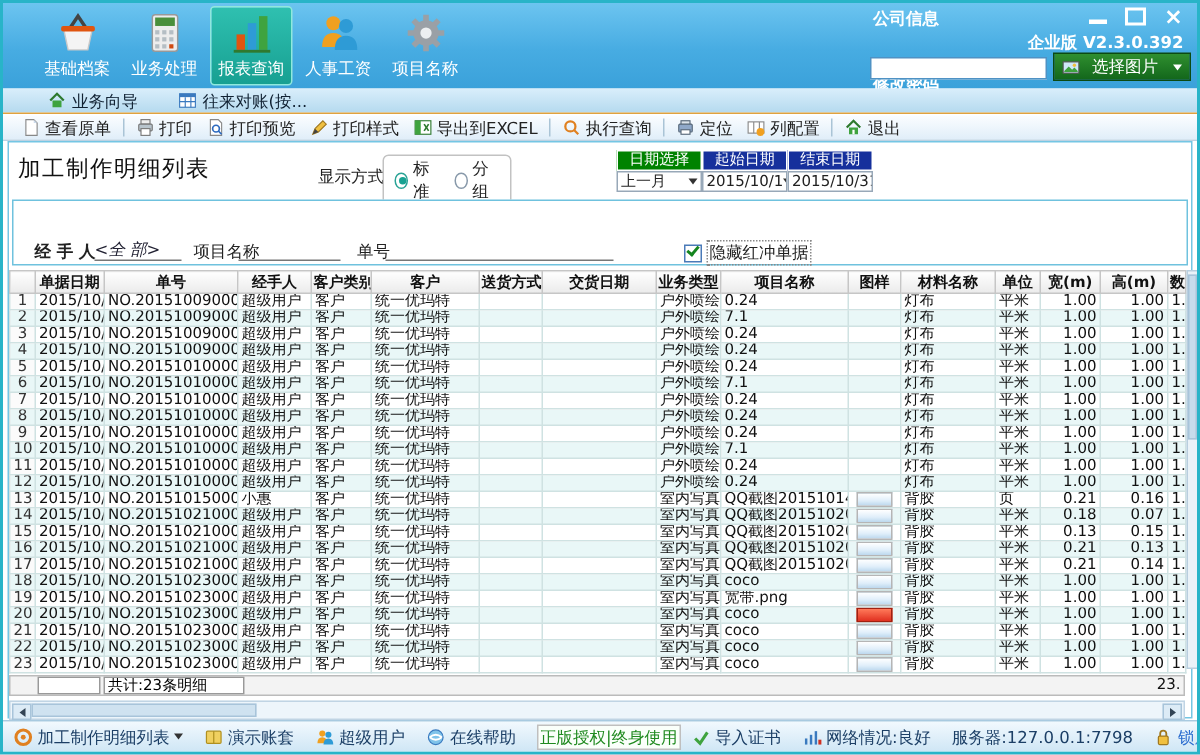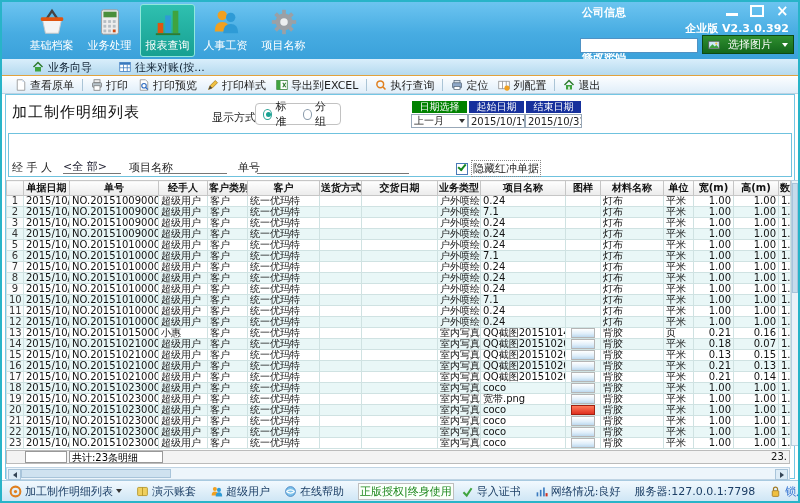--- a/index.html
+++ b/index.html
@@ -42,21 +42,21 @@
     background:linear-gradient(#fbfdff,#e0eef9);border-bottom:1px solid #bcd2e2;
     display:flex;align-items:center;padding-left:8px;font-size:11px;color:#222;}
   .tool-btn{display:flex;align-items:center;gap:3px;padding:0 5px;white-space:nowrap;}
   .tool-sep{width:1px;height:12px;background:#aac4d6;margin:0 3px;}
   
   .content{position:absolute;top:92px;left:3px;right:3px;bottom:22px;background:#fff;
     border:1px solid #74c6e4;box-sizing:border-box;}
   .report-title{position:absolute;left:6px;top:8px;font-size:15px;color:#111;letter-spacing:1px;white-space:nowrap;}
   .mode-label{position:absolute;left:206px;top:15px;font-size:11px;color:#222;}
   .mode-box{position:absolute;left:249px;top:8px;width:86px;height:22px;border:1px solid #c2c2c2;border-radius:4px;
-    display:flex;align-items:center;gap:9px;padding:4px 7px;font-size:11px;color:#222;box-sizing:border-box;}
+    display:flex;align-items:center;gap:9px;padding:16px 7px;font-size:11px;color:#222;box-sizing:border-box;}
   .mode-opt{display:flex;align-items:center;gap:3px;}
   .radio{width:9px;height:9px;border:1px solid #8899aa;border-radius:50%;background:#fff;display:inline-block;position:relative;}
   .radio.sel{border-color:#2aa396;}
   .radio.sel::after{content:"";position:absolute;left:2px;top:2px;width:5px;height:5px;border-radius:50%;background:#18a292;}
   .date-filter{position:absolute;left:405px;top:5px;display:flex;}
   .date-col{width:57px;}
   .date-head{height:12px;font-size:10px;color:#fff;text-align:center;line-height:12px;border:1px solid #fff;}
   .date-head.green{background:#008200;}
   .date-head.navy{background:#16309c;}
   .date-val{height:14px;border:1px solid #98a8b8;background:#fff;font-size:10px;color:#222;
@@ -357,22 +357,22 @@
         <div class="date-col">
           <div class="date-head navy">结束日期</div>
           <div class="date-val">
             <span>2015/10/31</span>
           </div>
         </div>
       </div>
 
     <div class="filter-box">
       <div class="filter-row" id="filterRow2" style="top:25px;">
-          <span class="f-label" style="left: 3px;">经 手 人</span>
-          <span class="f-value" style="left: 54px; width: 58px;">&lt;全 部&gt;</span>
+          <span class="f-label" style="left: 14px; font-weight: bold;">经 手 人</span>
+          <span class="f-value" style="left: 54px; width: 58px; font-style: italic;">&lt;全 部&gt;</span>
           <span class="f-label" style="left: 120px;">项目名称</span>
           <span class="f-value" style="left: 150px; width: 68px;"></span>
           <span class="f-label" style="left: 229px;">单号</span>
           <span class="f-value" style="left: 248px; width: 152px;"></span>
         </div>
       <div class="hide-red" id="hideRed">
           <span class="cb checked"></span>
           <span class="lbl">隐藏红冲单据</span>
         </div>
     </div>

